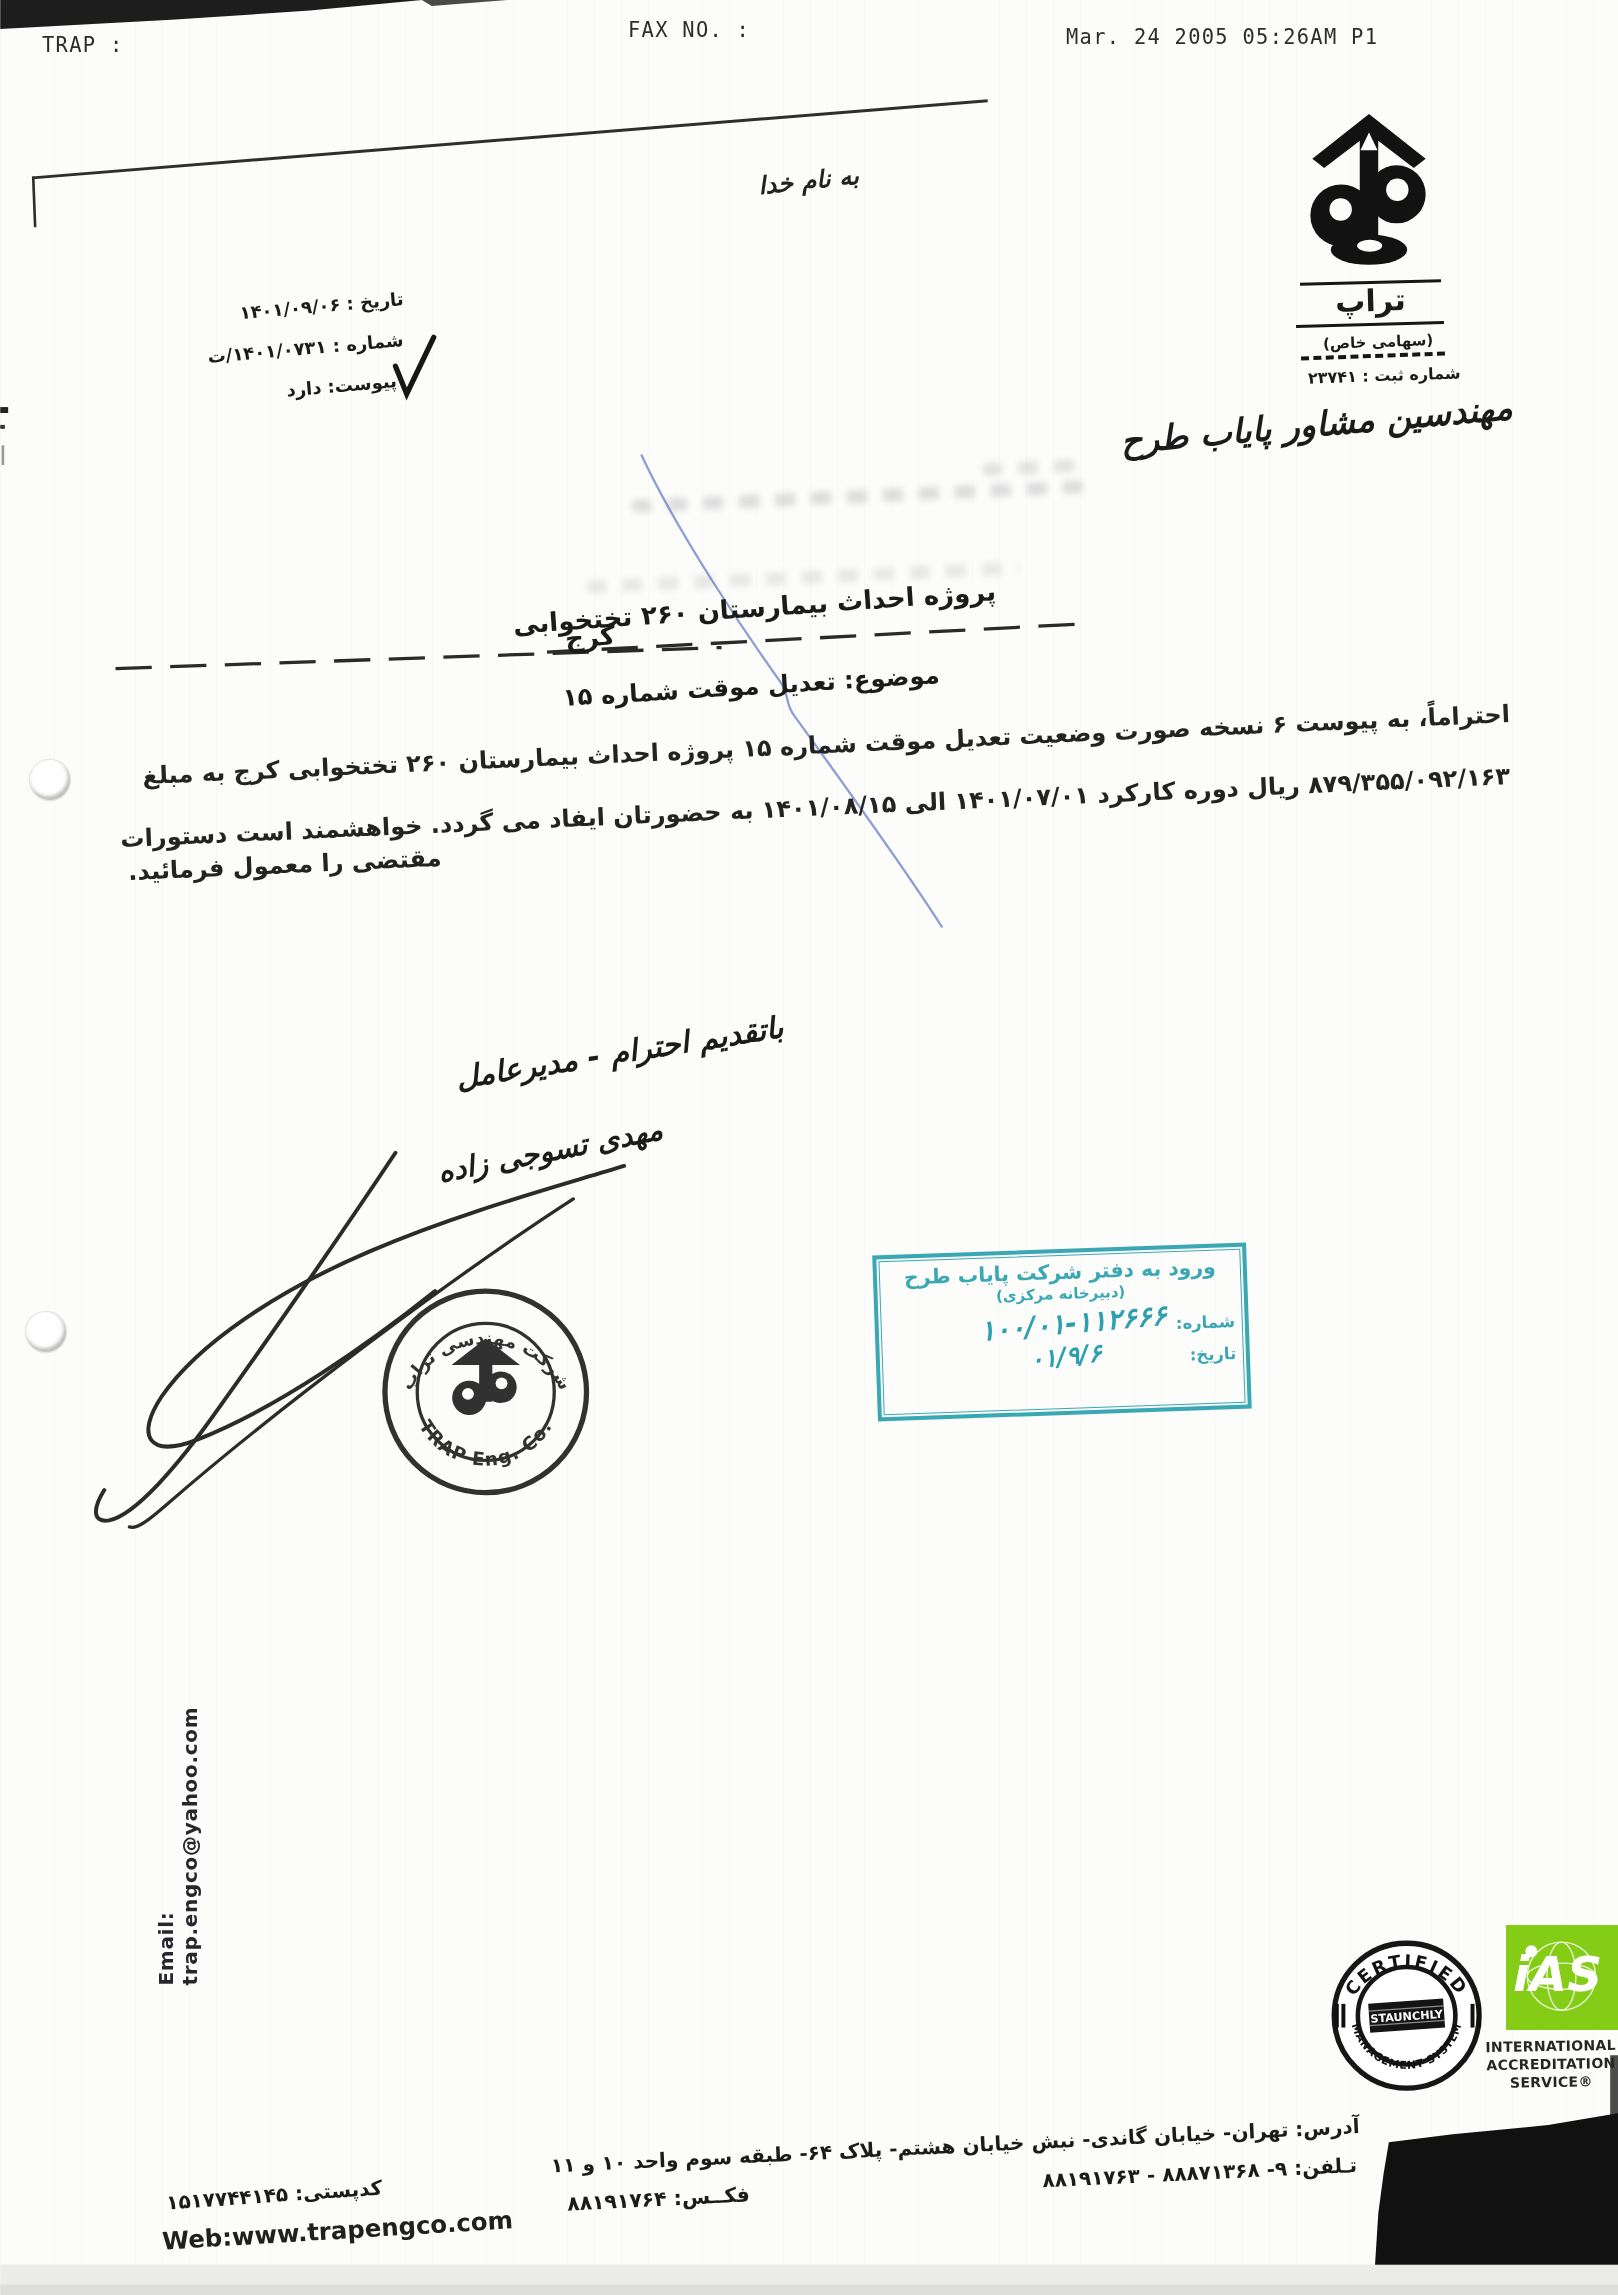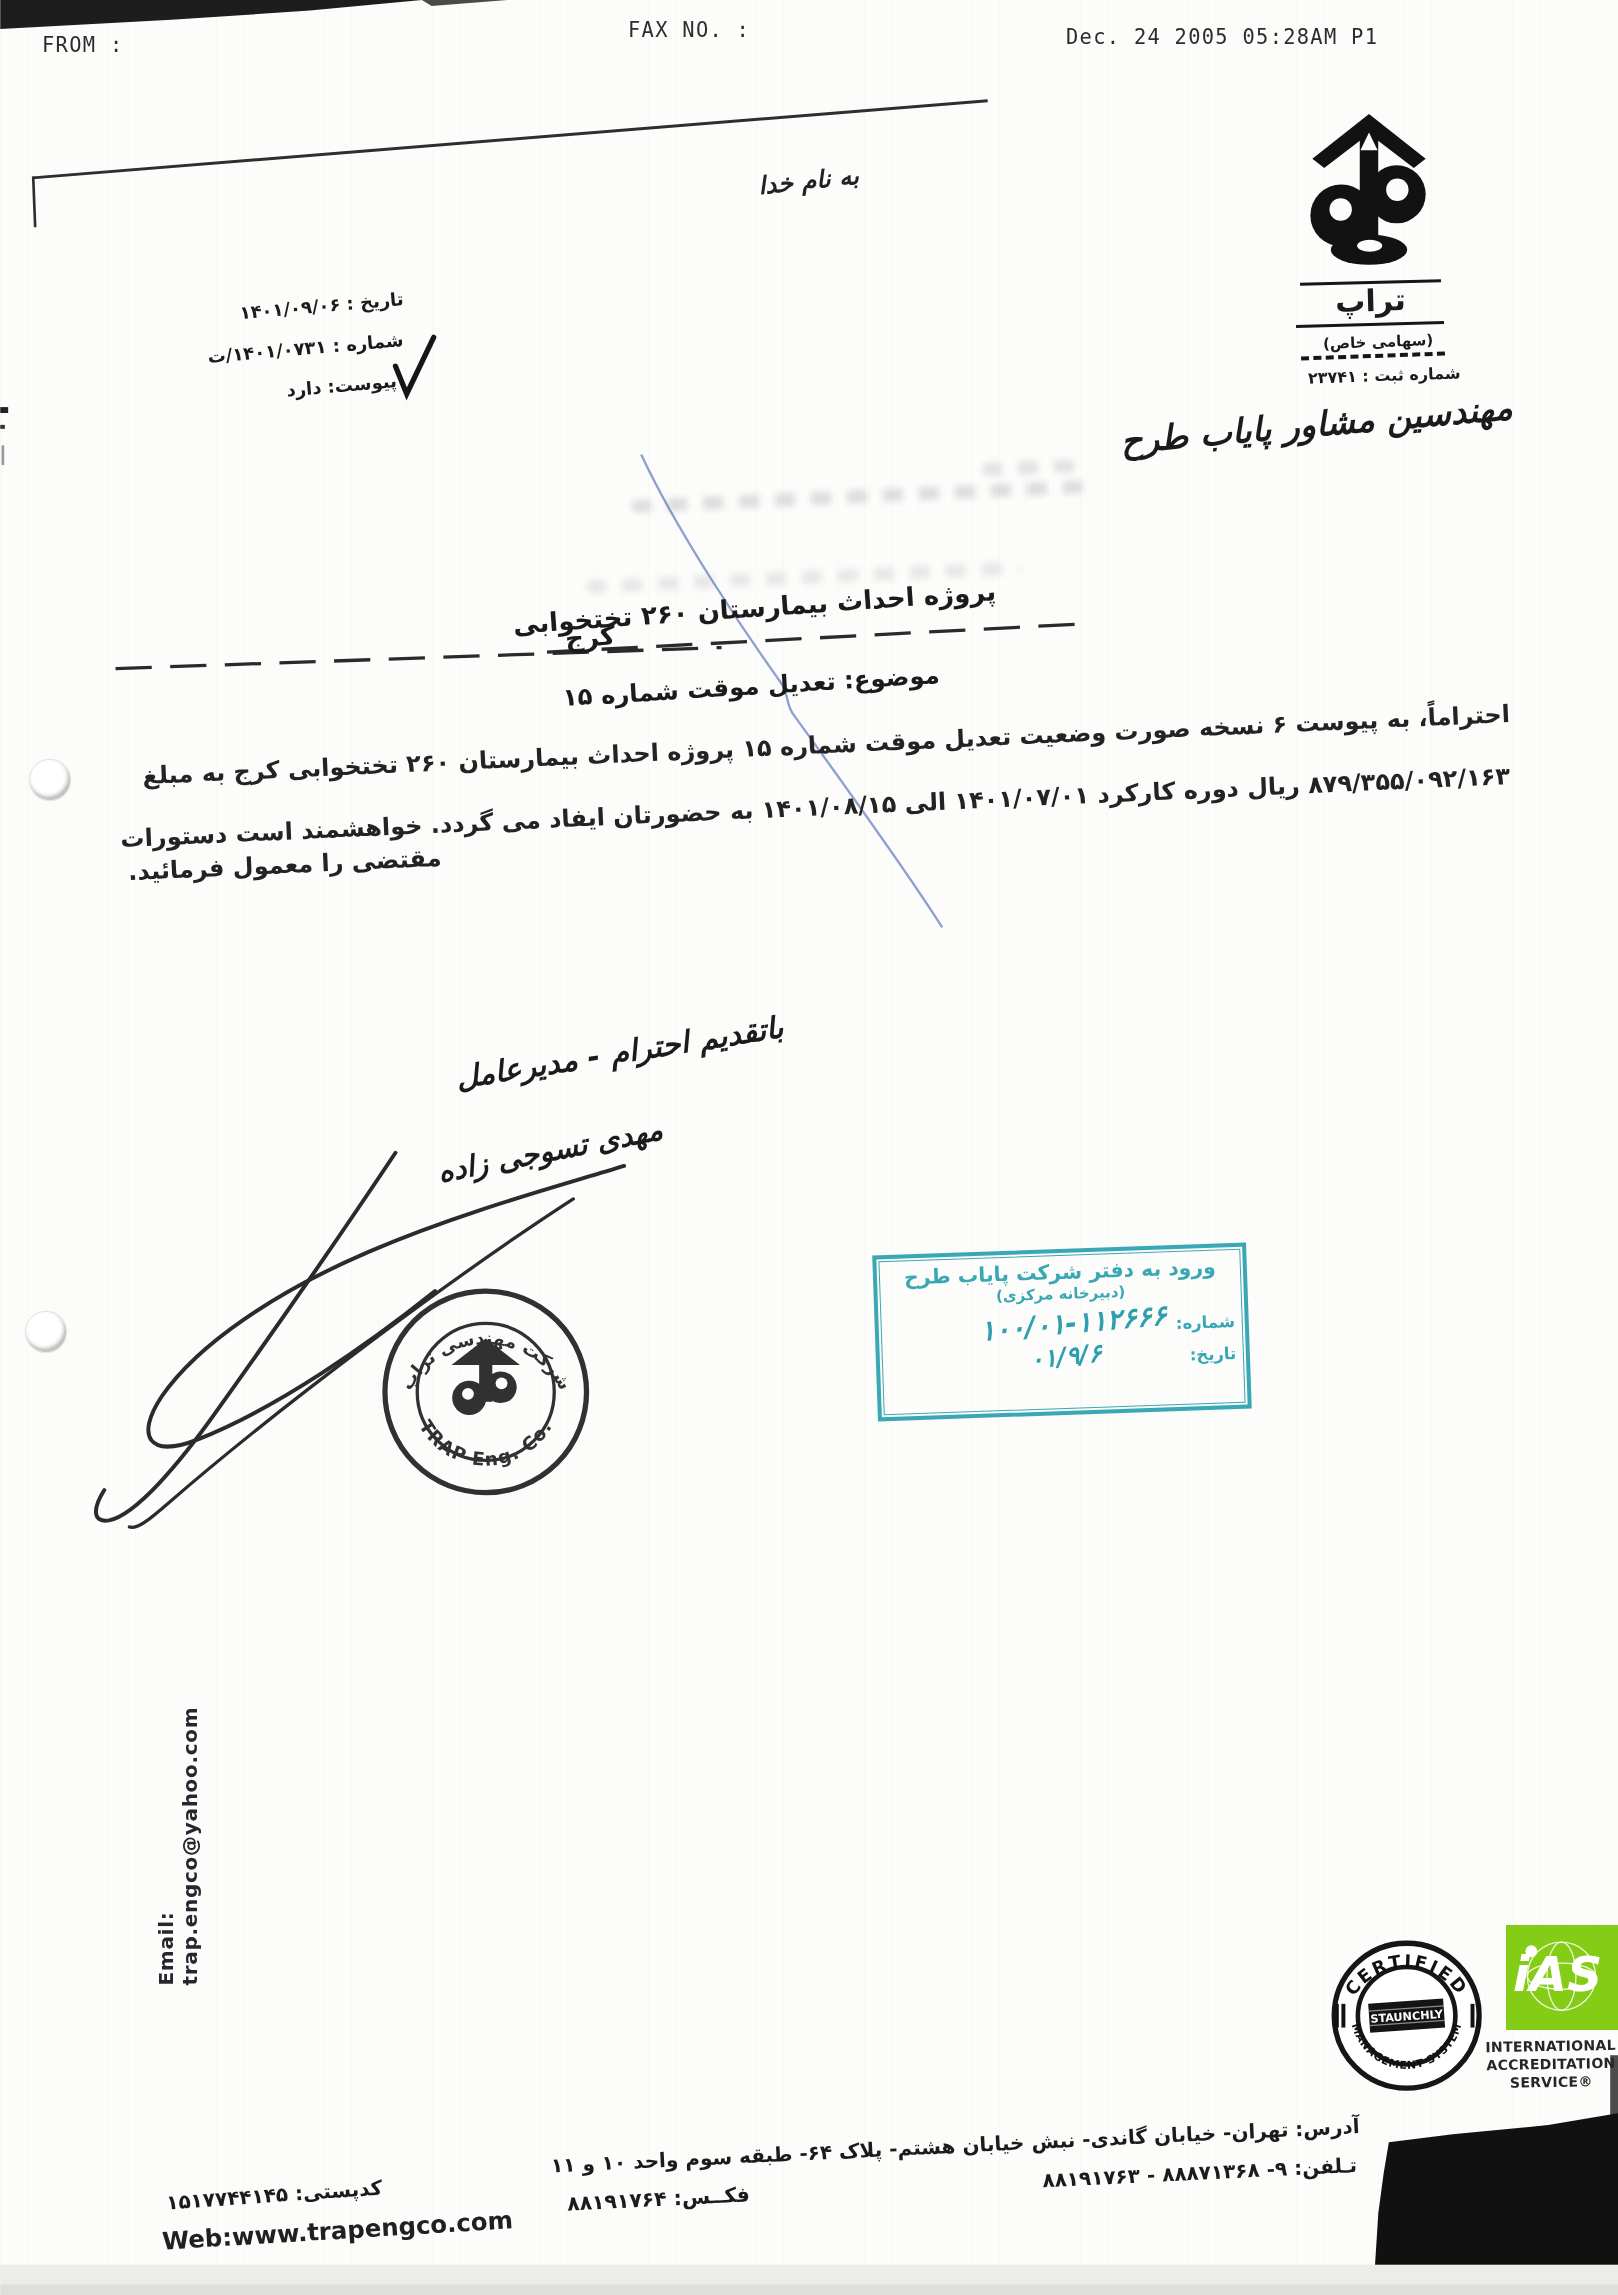--- a/index.html
+++ b/index.html
@@ -131,23 +131,23 @@
 
     <g fill="#111111">
       <polygon points="2108,3252 2205,3240 2350,3226 2457,3208 2457,3470 2085,3470 2092,3360 2100,3300"></polygon>
       <rect x="2444" y="3120" width="13" height="100" opacity="0.75"></rect>
     </g>
 
     <rect x="0" y="3438" width="2457" height="34" fill="#ecece8"></rect>
     <rect x="0" y="3468" width="2457" height="16" fill="#dededa"></rect>
   </svg>
 
-  <div class="t fax" style="left:42px;top:33px;">FROM :</div>
+  <div class="t fax" style="left:42px;top:33px;">TRAP :</div>
   <div class="t fax" style="left:628px;top:18.4px;">FAX NO. :</div>
-  <div class="t fax" style="left:1066px;top:25px;">Dec. 24 2005 05:28AM  P1</div>
+  <div class="t fax" style="left:1066px;top:25px;">Mar. 24 2005 05:26AM  P1</div>
 
   <div class="t hand rtl" style="left:758px;top:166px;font-size:24.4px;transform:rotate(-6deg);color:#222;">به نام خدا</div>
 
   <svg style="left:1303px;top:110px;" width="132" height="170" viewBox="0 0 200 258">
     <polygon points="100,6 186,74 168,88 100,36 32,88 14,74" fill="#121212"></polygon>
     <rect x="86" y="30" width="28" height="192" fill="#121212"></rect>
     <polygon points="100,34 87,61 113,61" fill="#fcfcfa"></polygon>
     <circle cx="142" cy="128" r="44" fill="#121212"></circle>
     <circle cx="143" cy="121" r="17" fill="#fcfcfa"></circle>
     <circle cx="58" cy="160" r="47" fill="#121212"></circle>

